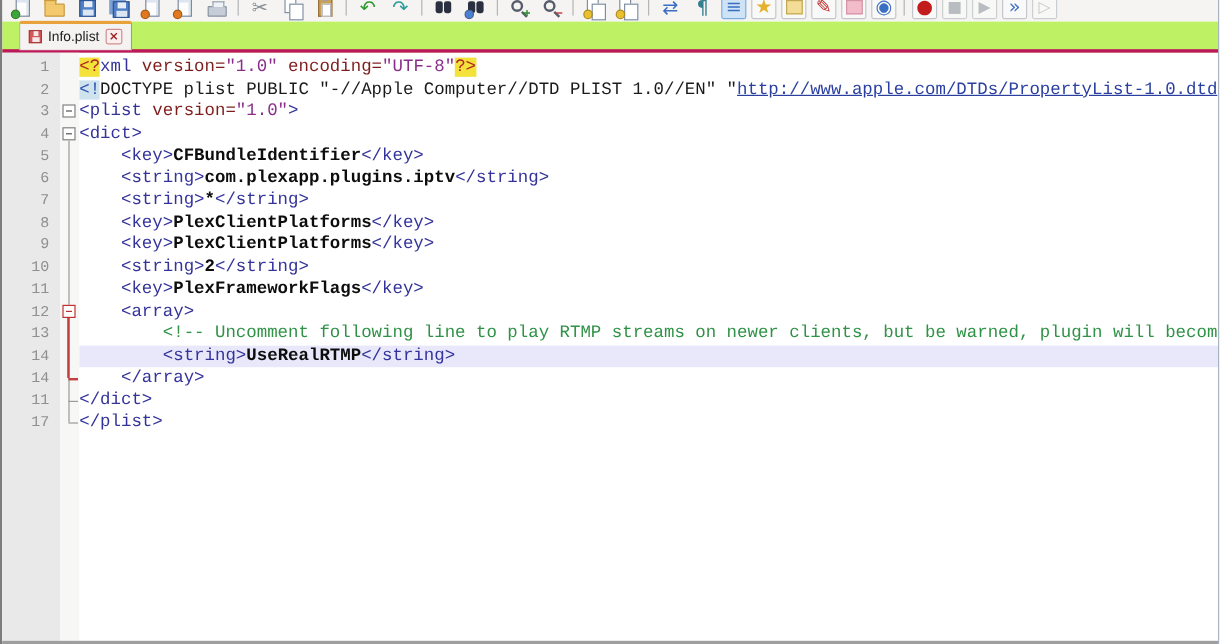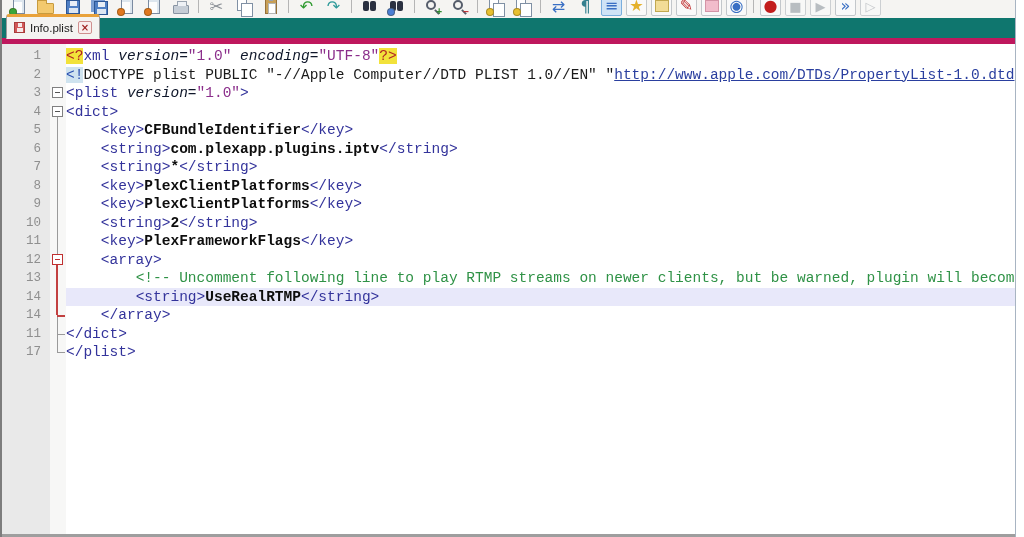--- a/index.html
+++ b/index.html
@@ -48,22 +48,22 @@
            position:relative; margin:-3px 3px 0 0; }
   .i-mag::after { content:""; position:absolute; width:2px; height:6px; background:#565d6b;
            transform:rotate(-45deg); left:8px; top:7px; }
   .i-bino { width:6px; height:10px; background:#2a3040; border-radius:2px; position:relative;
             margin-right:7px; margin-top:-2px; }
   .i-bino::after { content:""; position:absolute; left:7px; top:0; width:6px; height:10px;
             background:#2a3040; border-radius:2px; }
   .i-sheet { width:14px; height:12px; border:1px solid; }
 
   
-  #tabbar { height:26px; background:#0f766e; border-bottom:6px solid #be185d;
-            display:flex; align-items:flex-end; padding-left:4px; }
+  #tabbar { height:26px; background:#bef264; border-bottom:3px solid #be185d;
+            display:flex; align-items:flex-end; padding-left:14px; }
   .tab { height:25px; margin-bottom:-1px; position:relative; z-index:2;
          background:#f4f3f1; border:1px solid #9b9b9b; border-bottom:1px solid #f4f3f1;
          border-top:3px solid #e9a23b; border-radius:3px 3px 0 0;
          display:flex; align-items:center; gap:5px; padding:0 7px; }
   .floppy-red { width:11px; height:11px; background:#d25858; border:1px solid #a83c3c;
                 position:relative; flex:none; }
   .floppy-red::before { content:""; position:absolute; top:0; left:3px; width:4px; height:4px; background:#f6e8e8; }
   .floppy-red::after  { content:""; position:absolute; bottom:0; left:2px; width:6px; height:4px; background:#f6e8e8; }
   .tab-label { font-size:11.5px; color:#1c1c1c; }
   .tab-close { width:14px; height:13px; border:1px solid #cf8f8f; background:#faeeee; border-radius:2px;
@@ -83,21 +83,21 @@
   .ftrunk { position:absolute; left:7px; width:1px; background:#9a9a9a; z-index:1; }
   .ftrunk.active { background:#c24040; width:2px; left:6px; z-index:2; }
   .ftick { position:absolute; left:7px; width:8px; height:1px; background:#9a9a9a; z-index:1; }
   .ftick.active { background:#c24040; height:2px; z-index:2; }
   #code { flex:1; position:relative; overflow:hidden; padding-top:3px; }
   .curline { position:absolute; left:0; right:0; height:18.5px; background:#e8e8fa; z-index:0; }
   .cl { position:relative; z-index:1; height:18.5px; white-space:pre;
         font:14.5px/18.5px "Liberation Mono", monospace; color:#111; }
   .seg-xmldecl { color:#b32424; background:#f2e23a; }
   .seg-tag     { color:#33339b; }
-  .seg-attr    { color:#0f172a;font-style:italic; }
+  .seg-attr    { color:#7f1d1d; }
   .seg-val     { color:#8b2e8b; }
   .seg-text    { color:#0d0d0d; font-weight:bold; }
   .seg-plain   { color:#1a1a1a; }
   .seg-comment { color:#2f9246; }
   .seg-link    { color:#2a3f9f; text-decoration:underline; }
   .seg-sgml    { color:#2a50b0; background:#cfe3ef; }
 
   #bottom-strip { position:absolute; left:0; bottom:0; width:100%; height:3px; background:#9e9e9e; z-index:6; }
 </style>
 </head>

